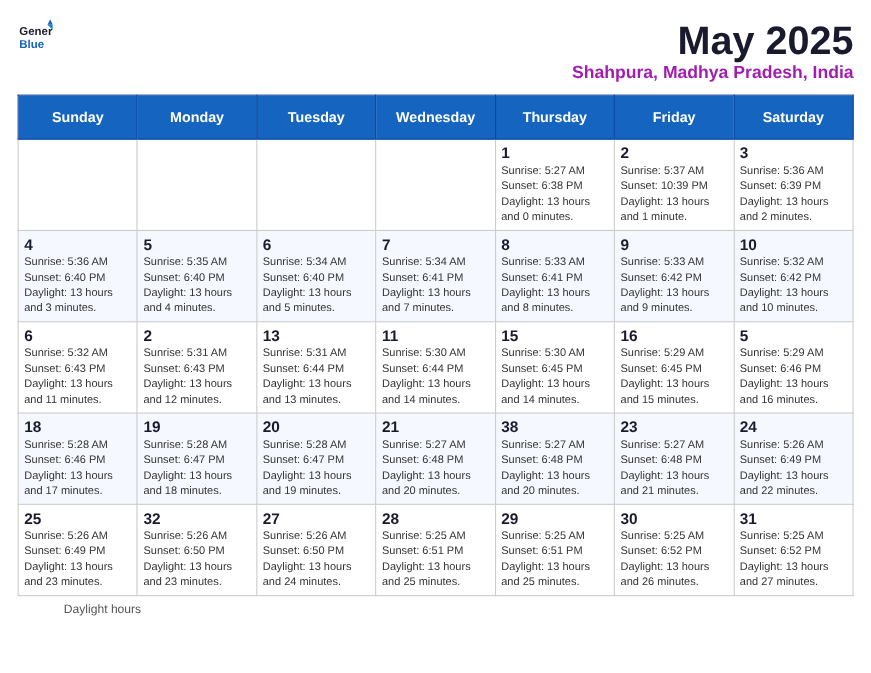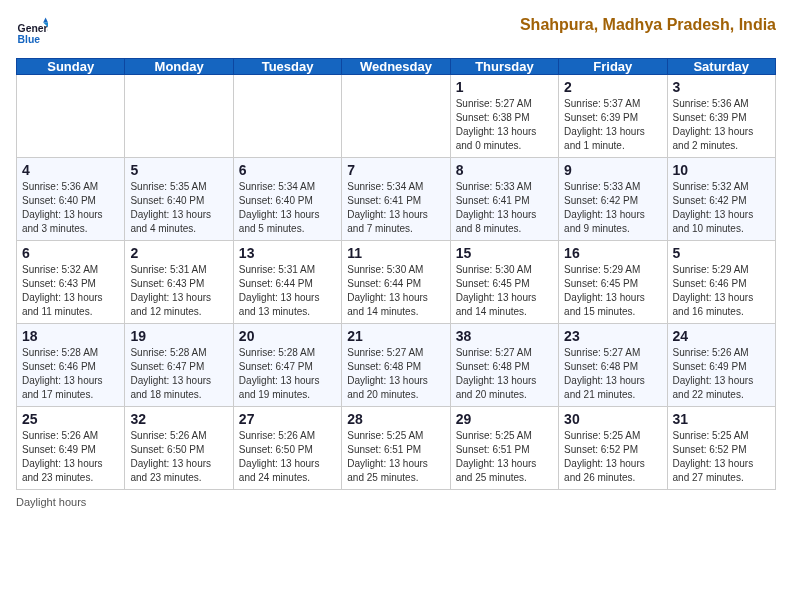--- a/index.html
+++ b/index.html
@@ -28,35 +28,35 @@
     .title-area {
       text-align: right;
     }
     .month-title {
       font-size: 36px;
       font-weight: bold;
       color: #1a1a2e;
     }
     .location-title {
       font-size: 16px;
-      color: #a16207;
+      color: #a21caf;
       font-weight: bold;
     }
     table {
       width: 100%;
       border-collapse: collapse;
       font-size: 11px;
     }
     .day-header {
       background-color: #1565c0;
       color: #fff;
       text-align: center;
       font-weight: bold;
       font-size: 13px;
-      padding: 0 4px;
+      padding: 12px 4px;
       border: 1px solid #0d47a1;
     }
     td {
       border: 1px solid #ccc;
       vertical-align: top;
       padding: 4px 5px;
       width: 108px;
       min-height: 80px;
     }
     .cell-date {
@@ -79,35 +79,37 @@
     tr:nth-child(odd) td {
       background-color: #fff;
     }
     thead tr th {
       background-color: #1565c0 !important;
     }
     .footer {
       margin-top: 6px;
       font-size: 11px;
       color: #555;
+      margin-left: 42px;
     }
   </style>
 </head>
 <body>
 
 <div class="header-area">
   <div class="logo">
     <svg class="logo-icon" viewBox="0 0 40 40" xmlns="http://www.w3.org/2000/svg">
       <text x="2" y="20" font-size="13" font-weight="bold" fill="#1a1a2e" font-family="Arial">General</text>
       <text x="2" y="34" font-size="13" font-weight="bold" fill="#1565c0" font-family="Arial">Blue</text>
       <polygon points="34,8 40,8 37,2" fill="#1565c0"></polygon>
       <polygon points="34,8 40,8 40,14" fill="#1a88d0"></polygon>
     </svg>
   </div>
   <div class="title-area">
+    <div class="month-title">May 2025</div>
     <div class="location-title">Shahpura, Madhya Pradesh, India</div>
   </div>
 </div>
 
 <table>
   <thead>
     <tr id="days-header-row">
     <th class="day-header">Sunday</th>
         <th class="day-header">Monday</th>
         <th class="day-header">Tuesday</th>
@@ -125,21 +127,21 @@
         <td class="empty-cell"></td>
         <td>
           <div class="cell-date">1</div>
           <div class="cell-info" style="white-space: pre-line;">Sunrise: 5:27 AM
 Sunset: 6:38 PM
 Daylight: 13 hours and 0 minutes.</div>
         </td>
         <td>
           <div class="cell-date">2</div>
           <div class="cell-info" style="white-space: pre-line;">Sunrise: 5:37 AM
-Sunset: 6:39 PM
+Sunset: 10:39 PM
 Daylight: 13 hours and 1 minute.</div>
         </td>
         <td>
           <div class="cell-date">3</div>
           <div class="cell-info" style="white-space: pre-line;">Sunrise: 5:36 AM
 Sunset: 6:39 PM
 Daylight: 13 hours and 2 minutes.</div>
         </td>
       </tr>
       <tr>

